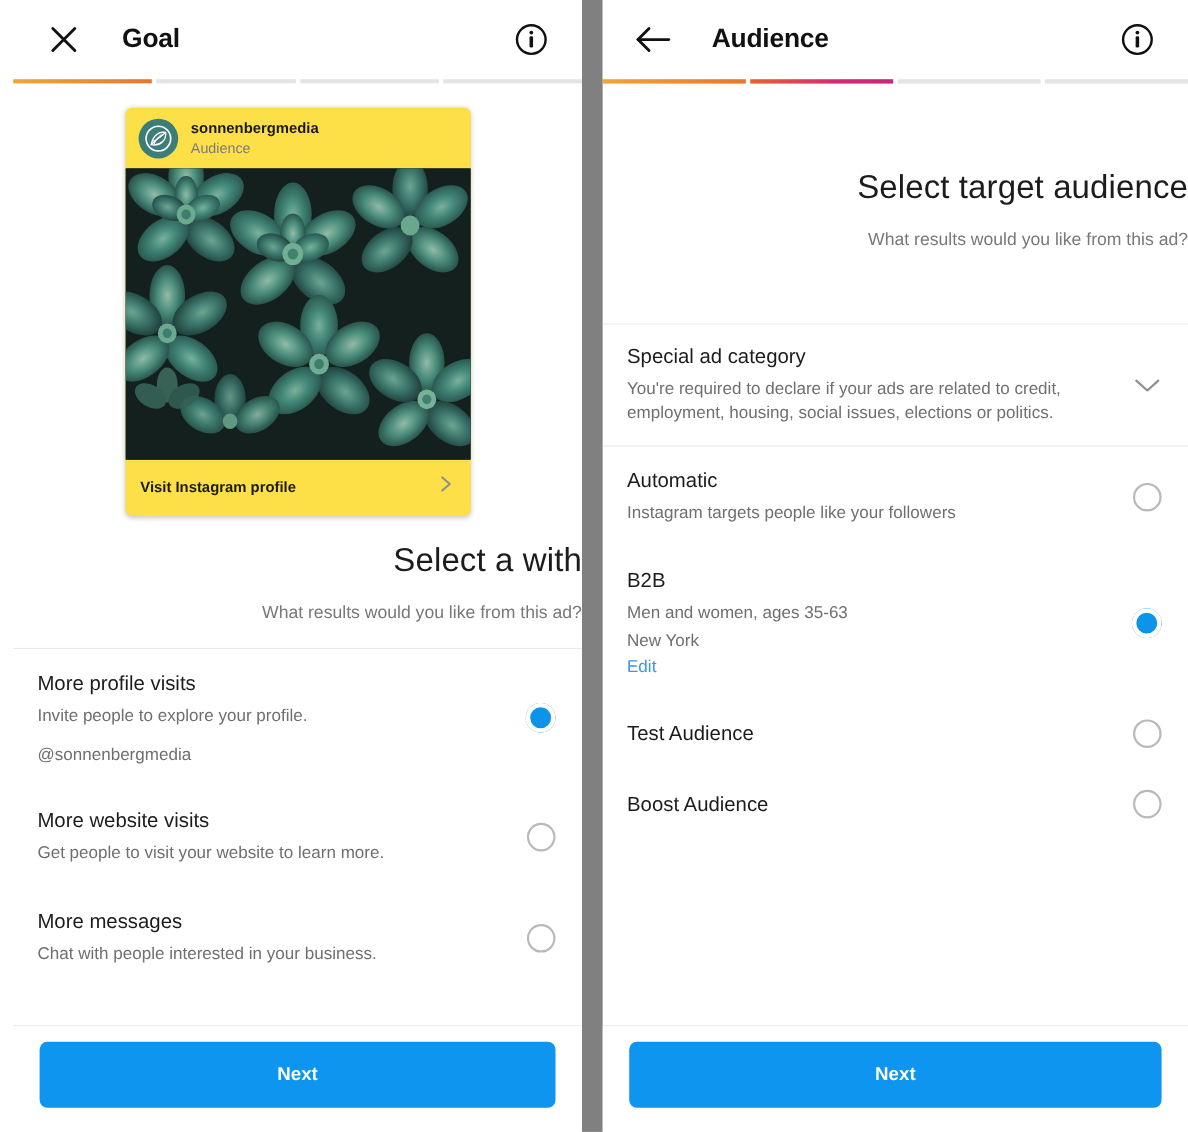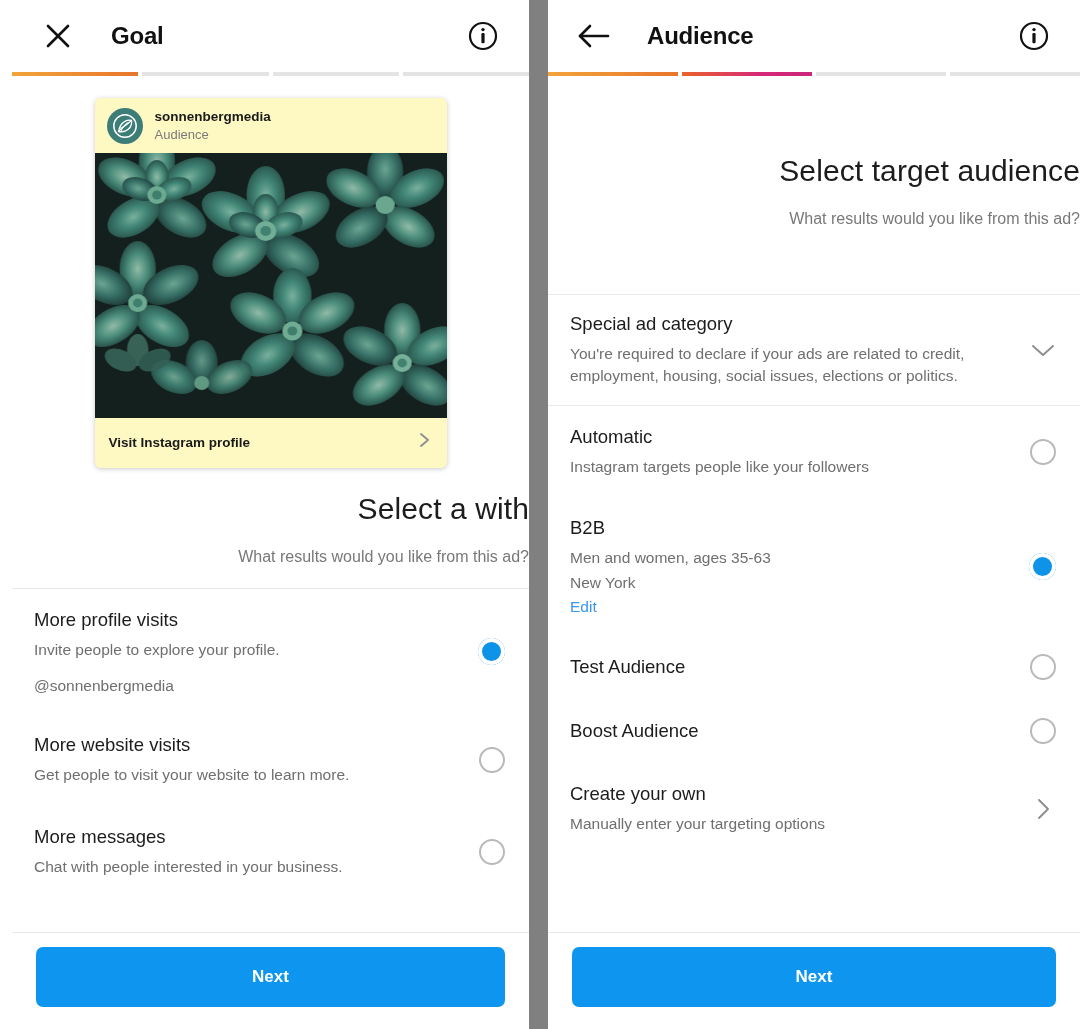--- a/index.html
+++ b/index.html
@@ -45,21 +45,21 @@
   .seg.amber { background: linear-gradient(90deg,#f2a43a 0%, #e8762c 100%); }
   .seg.magenta { background: linear-gradient(90deg,#e8632c 0%, #d62976 60%, #c9267a 100%); }
 
   
   .card-area {
     padding: 22px 0 0 0;
     display: flex; justify-content: center;
     background: #fff;
   }
   .ad-card {
-    width: 352px; background: #fef9c3;
+    width: 314px; background: #fde047;
     border-radius: 6px;
     box-shadow: 0 1px 5px rgba(0,0,0,0.22);
     overflow: hidden;
   }
   .ad-head { display: flex; align-items: center; padding: 10px 12px 9px 12px; }
   .avatar {
     width: 36px; height: 36px; border-radius: 50%;
     background: #3c7d78; flex: 0 0 36px;
     display: flex; align-items: center; justify-content: center;
   }
@@ -393,31 +393,20 @@
         <div class="radio"></div>
       </div>
 
       <div class="opt-row">
         <div class="opt-text">
           <div class="opt-title">Boost Audience</div>
         </div>
         <div class="radio"></div>
       </div>
 
-      <div class="opt-row">
-        <div class="opt-text">
-          <div class="opt-title">Create your own</div>
-          <div class="opt-desc">Manually enter your targeting options</div>
-        </div>
-        <div class="chev">
-          <svg width="20" height="26" viewBox="0 0 20 26" aria-hidden="true">
-            <polyline points="6,4 15,13 6,22" fill="none" stroke="#8d8d8d" stroke-width="1.9" stroke-linecap="round" stroke-linejoin="round"></polyline>
-          </svg>
-        </div>
-      </div>
     </div>
 
     <div class="hr"></div>
     <div class="bottom">
       <button class="next-btn">Next</button>
     </div>
   </div>
 
 </div>
 

